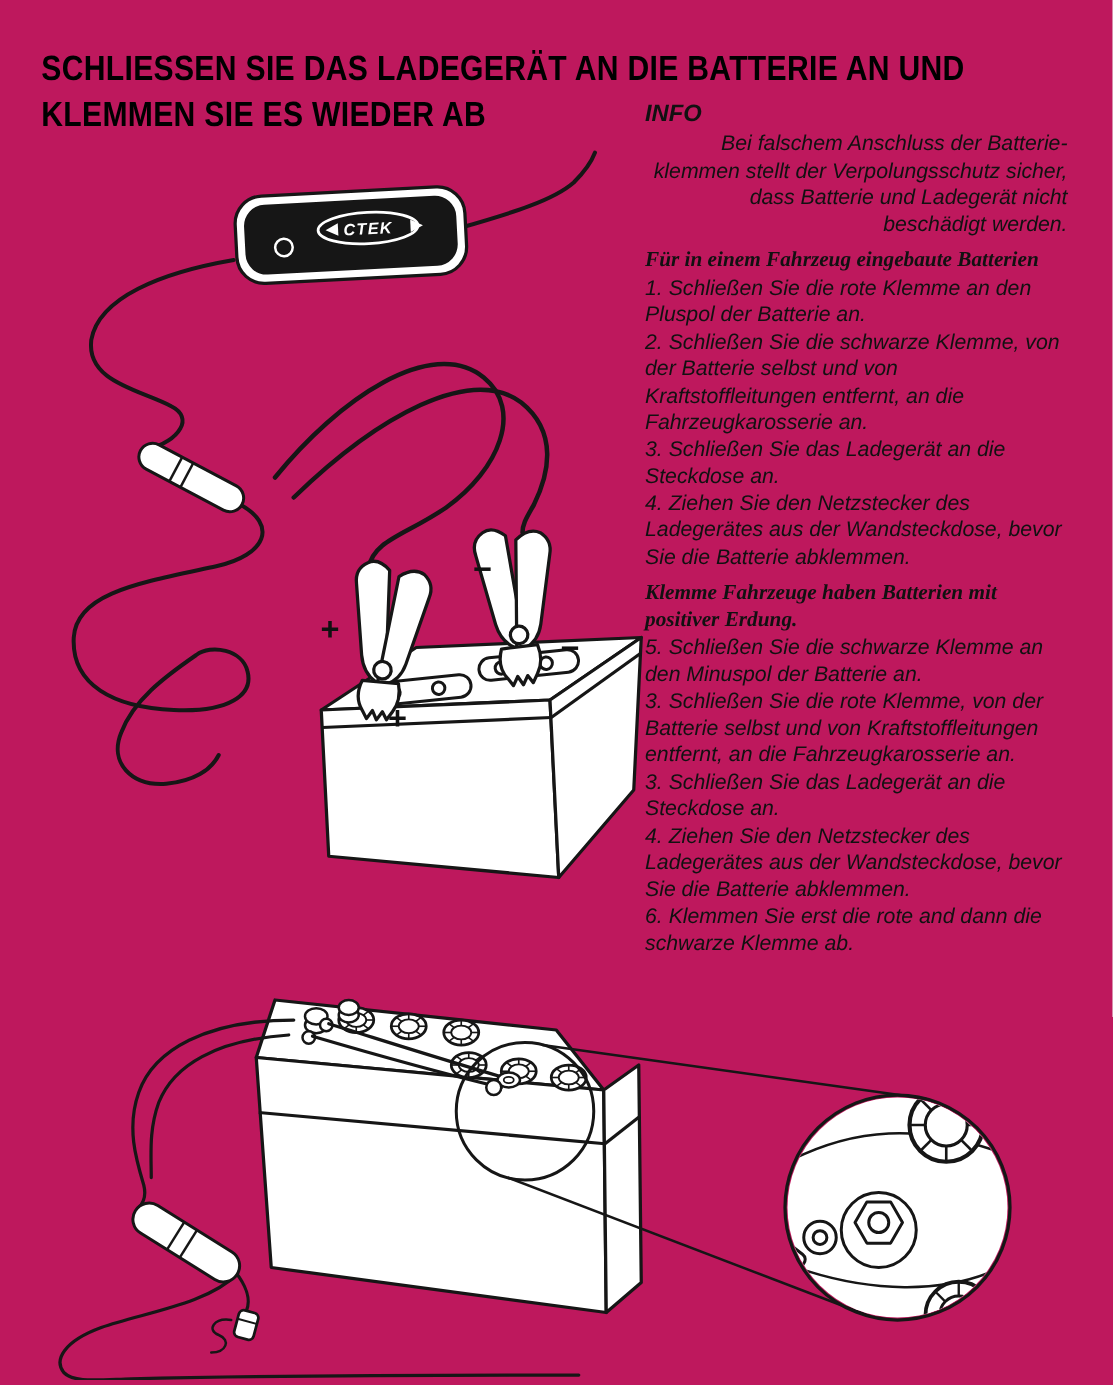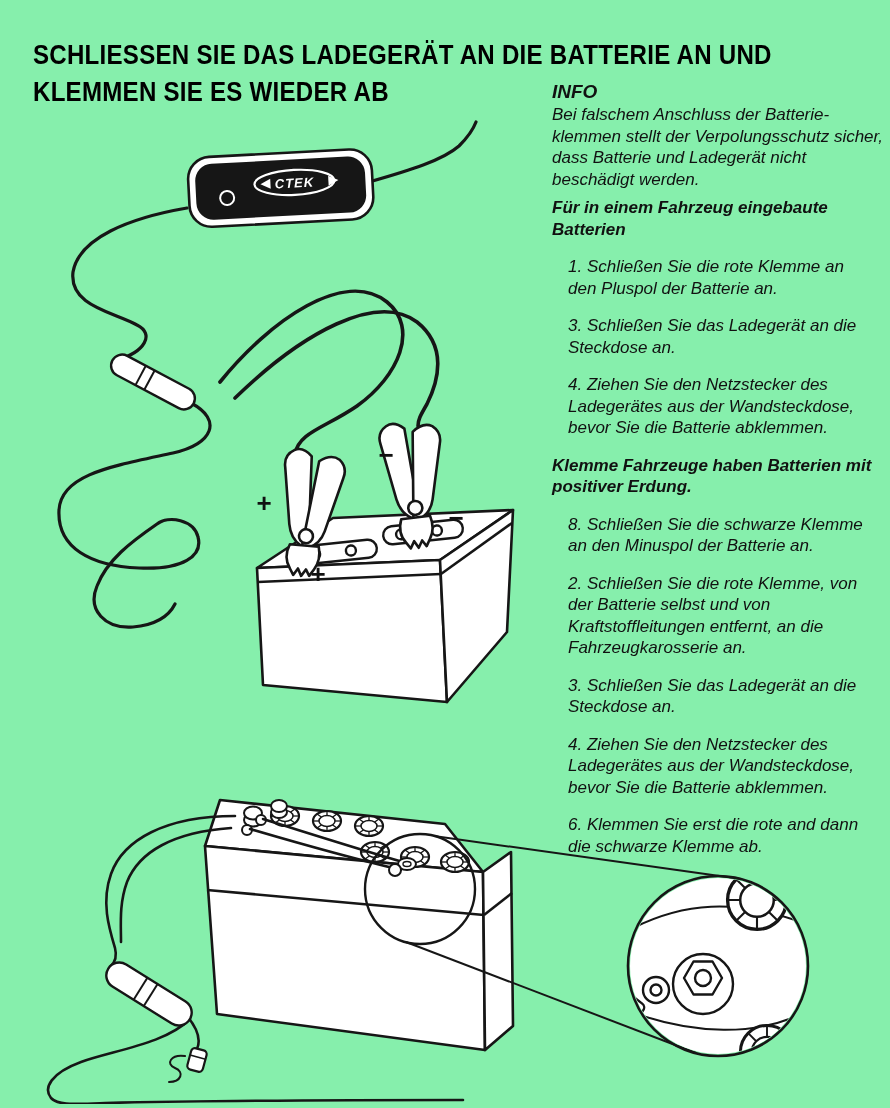--- a/index.html
+++ b/index.html
@@ -1,58 +1,59 @@
 <!DOCTYPE html>
 <html><head>
 <meta charset="utf-8">
 <style>
   html,body{margin:0;padding:0;background:#e9e9e9;}
   .page{
     position:relative;width:890px;height:1108px;margin:0 auto;
-    background:#86efac;color:#111;overflow:hidden;
+    background:#be185d;color:#111;overflow:hidden;
     font-family:"Liberation Sans",sans-serif;
   }
   .title{position:absolute;left:33px;top:36px;color:#000;}
   .title-line{
     font-weight:800;font-size:28px;line-height:37px;letter-spacing:.3px;
     white-space:nowrap;transform:scaleX(.86);transform-origin:0 0;
   }
   .rightcol{
-    position:absolute;left:552px;top:80px;width:338px;
+    position:absolute;left:516px;top:80px;width:338px;
     font-style:italic;font-size:17px;line-height:21.5px;color:#111;
   }
   .info-h{font-weight:700;font-size:19px;line-height:24px;margin:0;}
-  .para{margin:0 0 5px 0;}
-  .sec-h{font-weight:700;margin:7px 0 1px 0;}
-  .step{margin:16px;}
+  .para{margin:0 0 5px 0;text-align:right;}
+  .sec-h{font-weight:700;margin:7px 0 1px 0;font-family:Liberation Serif, serif;}
+  .step{margin:0;}
   svg text{font-family:"Liberation Sans",sans-serif;}
   .illu{position:absolute;}
 </style>
 </head>
 <body>
 
 <div class="page">
 
   <div class="title">
     <div class="title-line">SCHLIESSEN SIE DAS LADEGERÄT AN DIE BATTERIE AN UND</div>
     <div class="title-line">KLEMMEN SIE ES WIEDER AB</div>
   </div>
 
   <div class="rightcol">
     <div class="info-h">INFO</div>
     <p class="para">Bei falschem Anschluss der Batterie-klemmen stellt der Verpolungsschutz sicher, dass Batterie und Ladegerät nicht beschädigt werden.</p>
 
     <div class="sec-h">Für in einem Fahrzeug eingebaute Batterien</div>
     <p class="step">1. Schließen Sie die rote Klemme an den Pluspol der Batterie an.</p>
+    <p class="step">2. Schließen Sie die schwarze Klemme, von der Batterie selbst und von Kraftstoffleitungen entfernt, an die Fahrzeugkarosserie an.</p>
     <p class="step">3. Schließen Sie das Ladegerät an die Steckdose an.</p>
     <p class="step">4. Ziehen Sie den Netzstecker des Ladegerätes aus der Wandsteckdose, bevor Sie die Batterie abklemmen.</p>
 
     <div class="sec-h">Klemme Fahrzeuge haben Batterien mit positiver Erdung.</div>
-    <p class="step">8. Schließen Sie die schwarze Klemme an den Minuspol der Batterie an.</p>
-    <p class="step">2. Schließen Sie die rote Klemme, von der Batterie selbst und von Kraftstoffleitungen entfernt, an die Fahrzeugkarosserie an.</p>
+    <p class="step">5. Schließen Sie die schwarze Klemme an den Minuspol der Batterie an.</p>
+    <p class="step">3. Schließen Sie die rote Klemme, von der Batterie selbst und von Kraftstoffleitungen entfernt, an die Fahrzeugkarosserie an.</p>
     <p class="step">3. Schließen Sie das Ladegerät an die Steckdose an.</p>
     <p class="step">4. Ziehen Sie den Netzstecker des Ladegerätes aus der Wandsteckdose, bevor Sie die Batterie abklemmen.</p>
     <p class="step">6. Klemmen Sie erst die rote and dann die schwarze Klemme ab.</p>
   </div>
 
   <svg class="illu" style="left:15px;top:120px" width="500" height="628" viewBox="0 0 500 628">
     <defs>
       <g id="clampShape" fill="#ffffff" stroke="#161616" stroke-width="2.6" stroke-linejoin="round">
         <path d="M-21,-92 Q-31,-86 -28,-74 L-17,-18 Q-14,-4 -3,2 L5,5 -3,-88 Q-13,-97 -21,-92 Z"></path>
         <path d="M25,-88 Q34,-81 31,-70 L19,-15 Q16,-2 5,3 L-2,5 5,-84 Q16,-93 25,-88 Z"></path>

